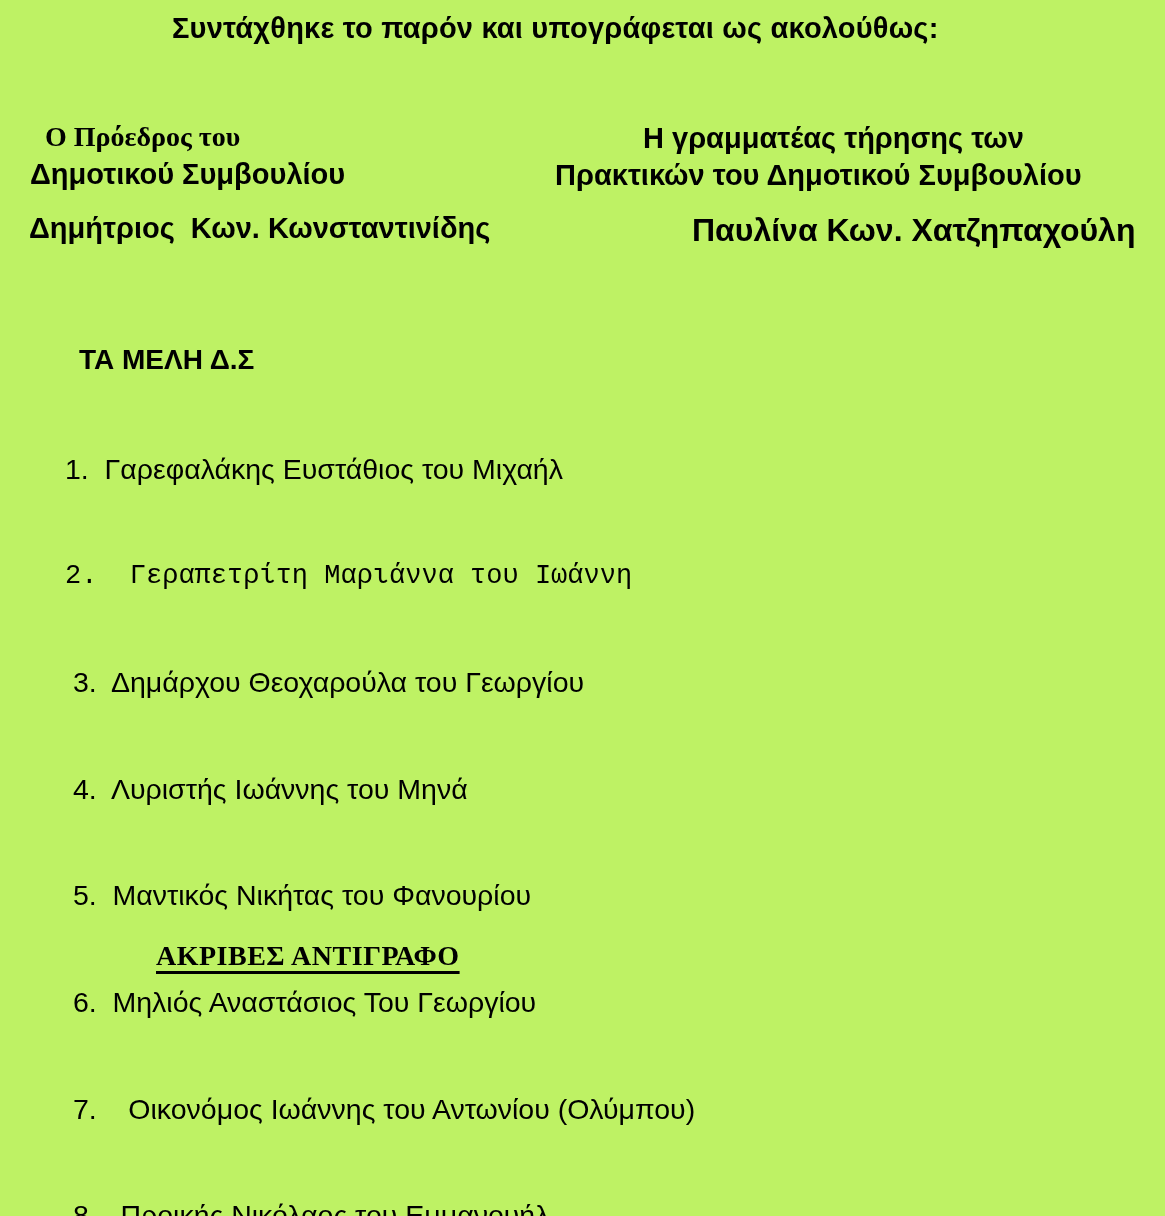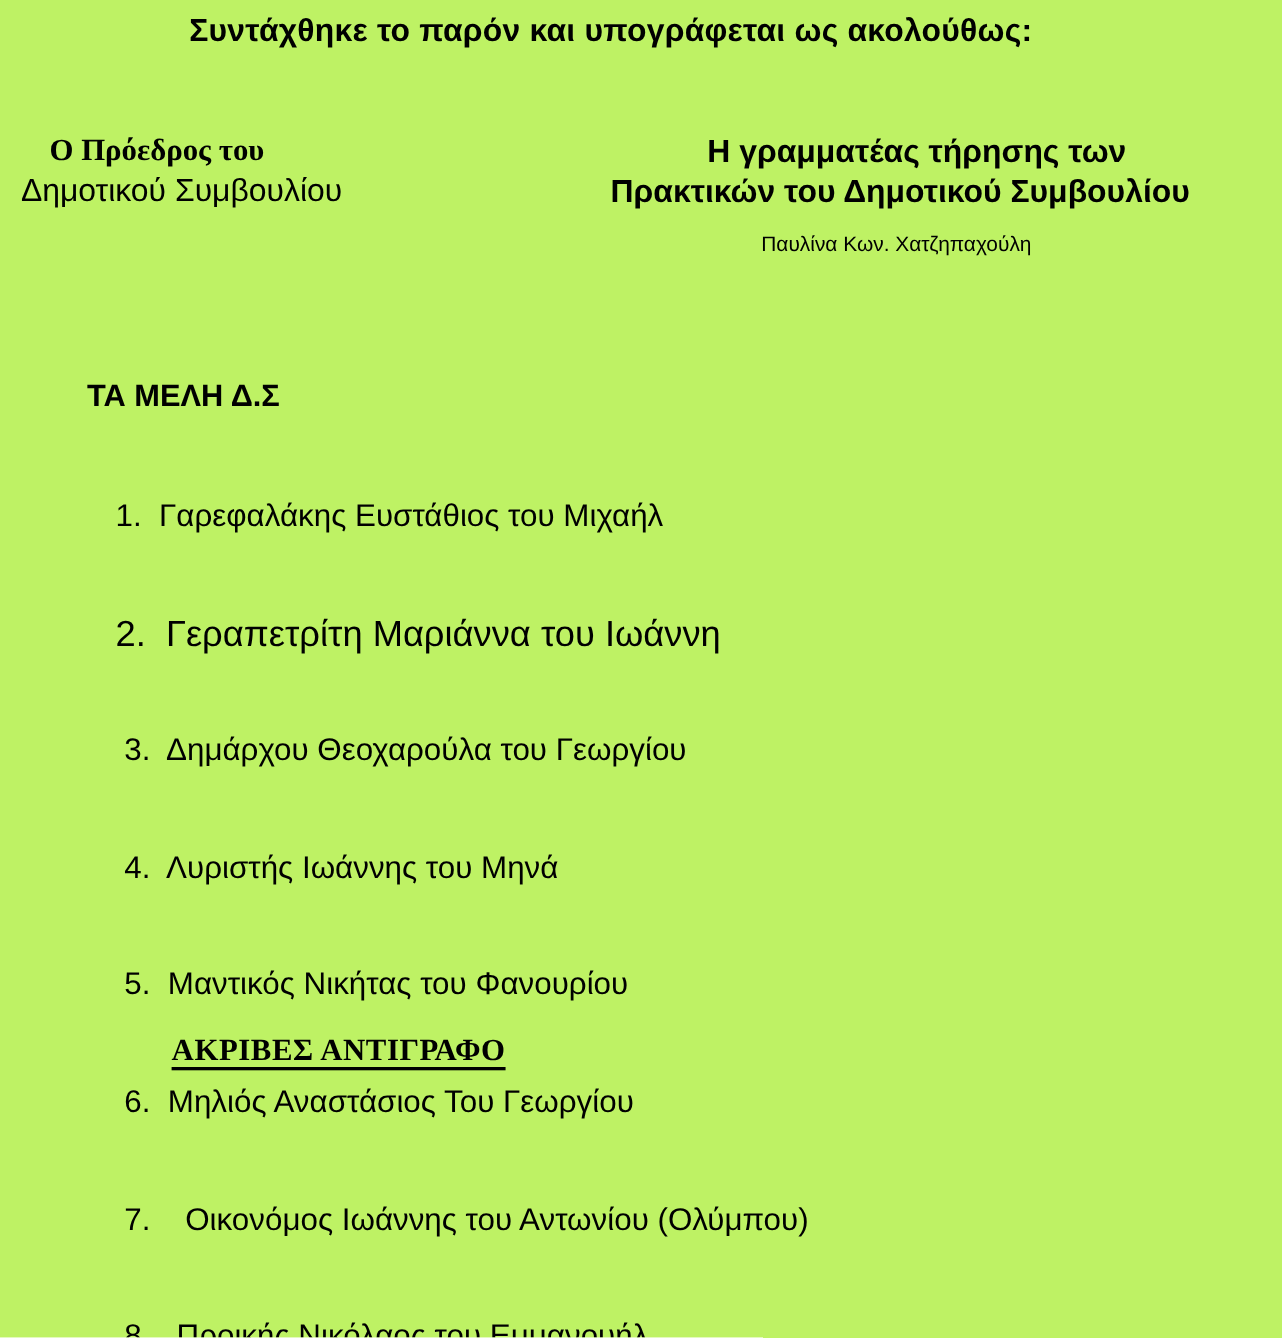--- a/index.html
+++ b/index.html
@@ -29,24 +29,24 @@
   
   .sig-left-role1 {
     left: 29px;
     top: 121px;
     font-family: "Liberation Serif", serif;
     font-size: 28px;
     font-weight: 700;
     margin-left: 16px;
   }
   .sig-left-role2 {
-    left: 19px;
+    left: 30px;
     top: 158px;
     font-size: 29px;
-    font-weight: 400;
+    font-weight: 700;
   }
   .sig-left-name {
     left: 29px;
     top: 212px;
     font-size: 29px;
     font-weight: 700;
   }
   .sig-right-role1 {
     left: 643px;
     top: 122px;
@@ -56,45 +56,44 @@
   .sig-right-role2 {
     left: 555px;
     top: 159px;
     font-size: 29px;
     font-weight: 700;
     text-align: center;
   }
   .sig-right-name {
     left: 692px;
     top: 212px;
-    font-size: 19px;
-    font-weight: 400;
+    font-size: 32px;
+    font-weight: 700;
   }
 
   
   .members-heading {
     left: 79px;
     top: 344px;
     font-size: 28px;
     font-weight: 700;
   }
   .members-list {
     left: 65px;
     top: 383px;
     font-size: 28.5px;
   }
   .member-row {
     white-space: pre;
     height: 40.6px;
     line-height: 40.6px;
-    margin-left: 40px;
   }
   .member-row.serif {
-    font-family: Liberation Sans, sans-serif;
-    font-size: 33px;
+    font-family: Liberation Mono, monospace;
+    font-size: 27px;
   }
 
   
   .footer-stamp {
     left: 156px;
     top: 940px;
     font-family: "Liberation Serif", serif;
     font-size: 28px;
     font-weight: 700;
     letter-spacing: 0.5px;
@@ -107,20 +106,21 @@
 <body>
 
 <div class="page">
 
   <div class="abs doc-title">Συντάχθηκε το παρόν και υπογράφεται ως ακολούθως:</div>
 
   <div class="abs sig-left-role1">Ο Πρόεδρος του</div>
 
   <div class="abs sig-left-role2">Δημοτικού Συμβουλίου</div>
 
+  <div class="abs sig-left-name">Δημήτριος  Κων. Κωνσταντινίδης</div>
 
   <div class="abs sig-right-role1">Η γραμματέας τήρησης των</div>
 
   <div class="abs sig-right-role2">Πρακτικών του Δημοτικού Συμβουλίου</div>
 
   <div class="abs sig-right-name">Παυλίνα Κων. Χατζηπαχούλη</div>
 
   <div class="abs members-heading">ΤΑ ΜΕΛΗ Δ.Σ</div>
 
   <div class="abs members-list">

